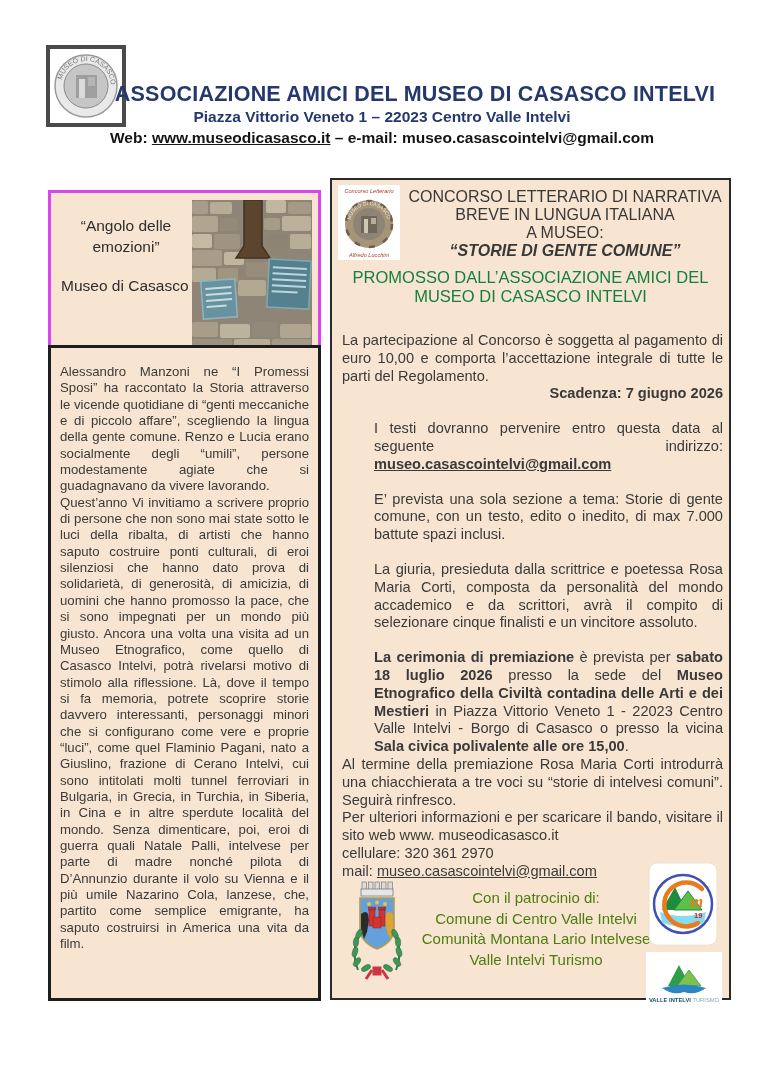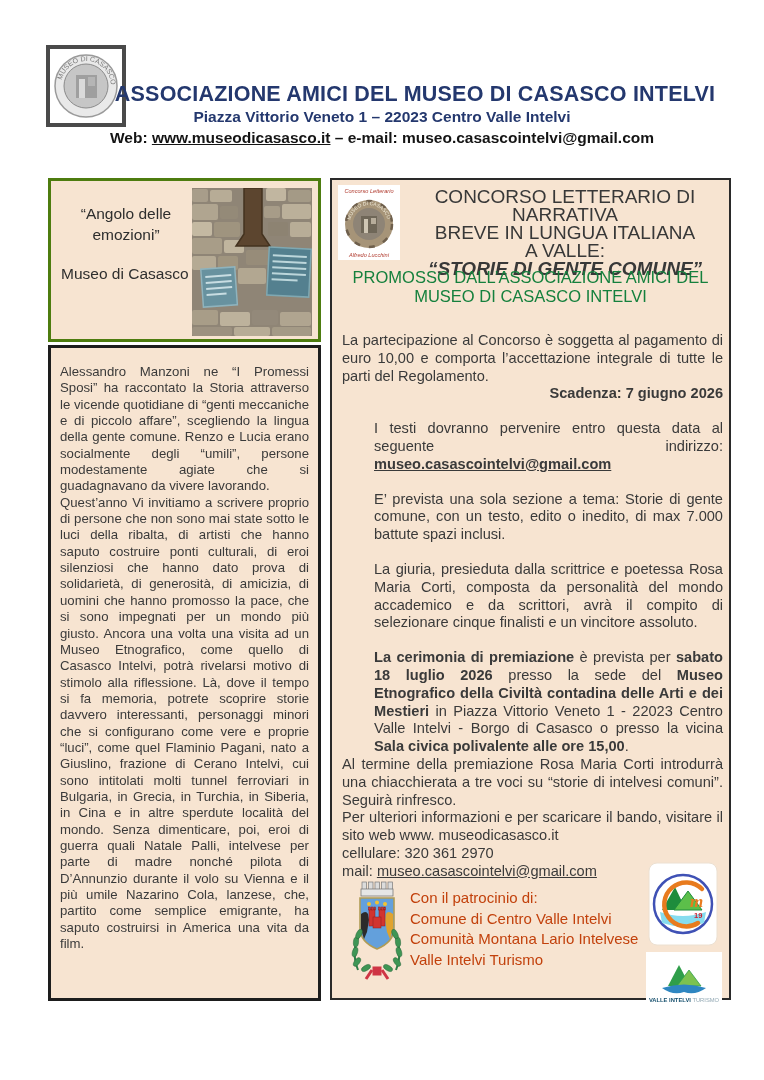--- a/index.html
+++ b/index.html
@@ -12,47 +12,47 @@
 
   
   .header-logo { left:46px; top:45px; width:80px; height:82px; border:4px solid #4a4a4a;
                  background:#fff; box-sizing:border-box; }
   .title   { left:104px; top:82px; width:622px; text-align:center; font-size:21.5px; font-weight:bold; letter-spacing:.2px; }
   .address { left:0; top:108px; width:764px; text-align:center; font-size:15.5px; font-weight:bold; }
   .webline { left:0; top:129px; width:764px; text-align:center; font-size:15.5px; font-weight:bold; color:#141414; }
   .webline a { color:#141414; cursor:pointer; }
 
   
-  .emotion-box { left:48px; top:178px; width:273px; height:164px; border:3px solid #4d7c0f; }
+  .emotion-box { left:48px; top:190px; width:273px; height:164px; border:3px solid #d946ef; }
   .quote  { position:absolute; left:8px; top:22px; width:134px; text-align:center;
             font-size:15.5px; line-height:21px; color:#2e2e2e; }
   .museum { position:absolute; left:10px; top:84px; font-size:15.5px; color:#2e2e2e; }
   .photo  { position:absolute; right:6px; top:7px; width:120px; height:148px; }
 
   .story-box { left:48px; top:345px; width:273px; height:656px; border:3px solid #1d1d1d;
                padding:16px 9px; font-size:13.2px; line-height:16.35px; text-align:justify; color:#3a3a3a; }
   .story-box p { margin:0; }
 
   
   .contest-box { left:330px; top:178px; width:401px; height:822px; border:2px solid #2a2a2a; }
   .contest-logo { position:absolute; left:6px; top:5px; width:62px; height:75px; background:#fff; }
   .contest-heading { position:absolute; left:70px; top:8px; width:326px; text-align:center;
-                     font-size:19px; line-height:18px; color:#383838; }
+                     font-size:16px; line-height:18px; color:#383838; }
   .promoted { position:absolute; left:0; top:88px; width:100%; text-align:center;
               font-size:16.5px; line-height:19px; color:#15803d; }
   .cbody { position:absolute; left:10px; top:152px; width:381px; font-size:14.6px;
            line-height:17.8px; text-align:justify; color:#3a3a3a; }
   .cbody p { margin:0; }
   .cbody p.gap { margin-top:17px;margin-left:32px; }
   .cbody .center { text-align:right; }
   .cbody a { color:#3a3a3a; cursor:pointer; }
 
   .coa       { position:absolute; left:14px; top:696px; width:62px; height:108px; }
-  .patronage { position:absolute; left:78px; top:708px; width:252px; 
-               font-size:15px; line-height:20.5px; color:#c2410c; }
+  .patronage { position:absolute; left:78px; top:708px; width:252px; text-align:center;
+               font-size:15px; line-height:20.5px; color:#4d7c0f; }
   .cm-logo   { position:absolute; right:11px; top:682px; width:70px; height:84px; }
   .vit-logo  { position:absolute; right:7px; top:772px; width:76px; height:56px; }
 </style>
 </head>
 <body>
 
 <div class="page">
 
   <div class="abs header-logo">
     <svg width="72" height="74" viewBox="0 0 72 74">
@@ -148,21 +148,21 @@
         <text font-size="5" fill="#f0ead8" font-family="Liberation Sans, sans-serif">
           <textPath href="#carc" startOffset="4">MUSEO DI CASASCO</textPath>
         </text>
         <text x="31" y="72" font-size="5.6" fill="#b03a2e" font-style="italic" text-anchor="middle" font-family="Liberation Sans, sans-serif">Alfredo Lucchini</text>
       </svg>
     </div>
 
     <div class="contest-heading">
       <div>CONCORSO LETTERARIO DI NARRATIVA</div>
       <div>BREVE IN LUNGUA ITALIANA</div>
-      <div>A VALLE:</div>
+      <div>A MUSEO:</div>
       <div class="b i">“STORIE DI GENTE COMUNE”</div>
     </div>
 
     <div class="promoted">
       <div>PROMOSSO DALL’ASSOCIAZIONE AMICI DEL</div>
       <div>MUSEO DI CASASCO INTELVI</div>
     </div>
 
     <div class="cbody">
       <p>La partecipazione al Concorso è soggetta al pagamento di euro 10,00 e comporta l’accettazione integrale di tutte le parti del Regolamento.</p>

